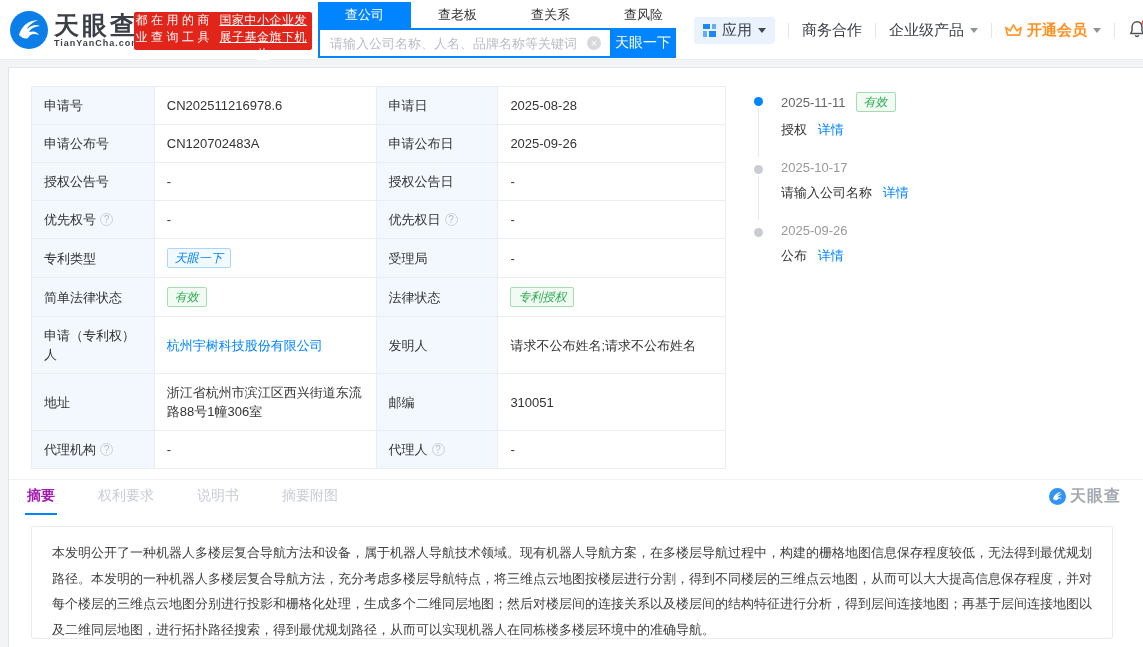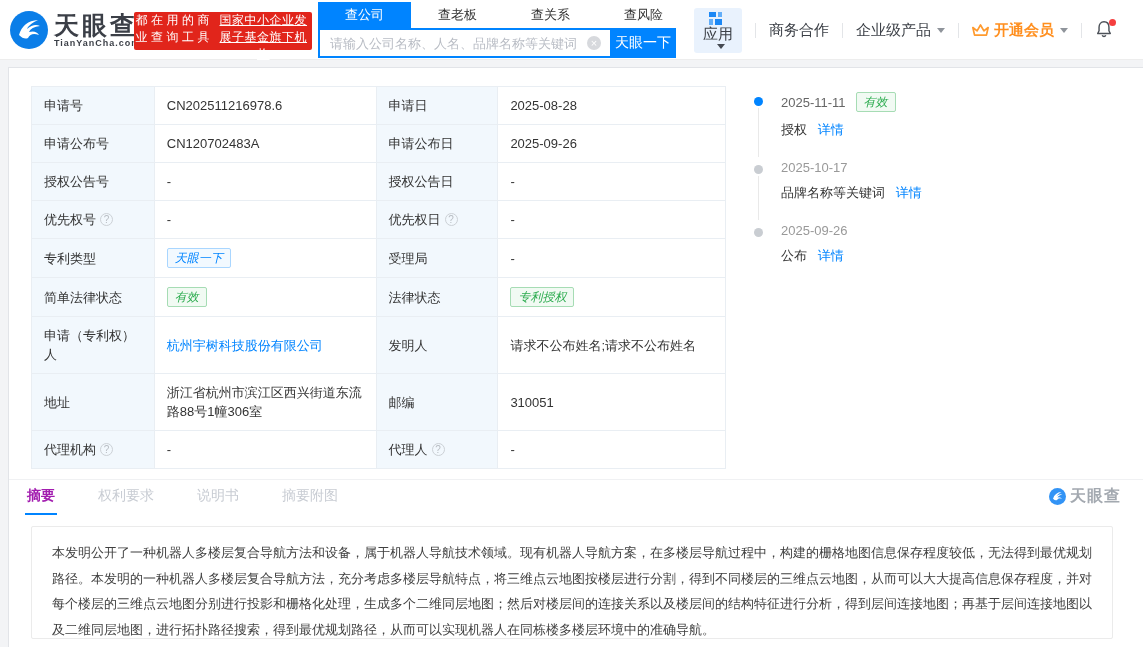--- a/index.html
+++ b/index.html
@@ -45,21 +45,21 @@
     background:#d7d9dd; color:#fff; font-size:11px; line-height:14px; text-align:center; cursor:pointer;
   }
   .search-btn {
     width:66px; height:30px; background:#0084ff; color:#fff; border:none;
     font-size:14px; cursor:pointer; font-family:"Liberation Sans", sans-serif;
   }
   
   .nav { position:absolute; left:694px; top:16px; height:28px; display:flex; align-items:center; }
   .nav-chip {
     display:flex; align-items:center; background:#e9f2fd; border-radius:3px;
-    padding:4px 9px; cursor:pointer;flex-direction:column;
+    padding:4px 9px; cursor:pointer;
   }
   .grid-icon { width:13px; height:13px; position:relative; margin-right:6px; }
   .grid-icon i { position:absolute; background:#1c88f5; }
   .grid-icon i:nth-child(1){ left:0; top:0; width:7px; height:5px; }
   .grid-icon i:nth-child(2){ right:0; top:0; width:4px; height:5px; background:#63aef8; }
   .grid-icon i:nth-child(3){ left:0; bottom:0; width:4px; height:6px; background:#63aef8; }
   .grid-icon i:nth-child(4){ right:0; bottom:0; width:7px; height:6px; }
   .nav-item { font-size:15px; color:#3c4047; display:flex; align-items:center; cursor:pointer; white-space:nowrap; }
   .nav-divider { width:1px; height:15px; background:#e3e5e8; margin:0 13px; }
   .caret { display:inline-block; width:0; height:0; border-left:4px solid transparent;
@@ -286,21 +286,21 @@
         <span>授权</span>
         <a class="link">详情</a>
       </div>
     </div>
     <div class="t-entry">
       <span class="t-dot"></span>
       <div class="t-date-row">
         <span>2025-10-17</span>
       </div>
       <div class="t-event-row">
-        <span>品牌名称等关键词</span>
+        <span>请输入公司名称</span>
         <a class="link">详情</a>
       </div>
     </div>
     <div class="t-entry">
       <span class="t-dot"></span>
       <div class="t-date-row">
         <span>2025-09-26</span>
       </div>
       <div class="t-event-row">
         <span>公布</span>

